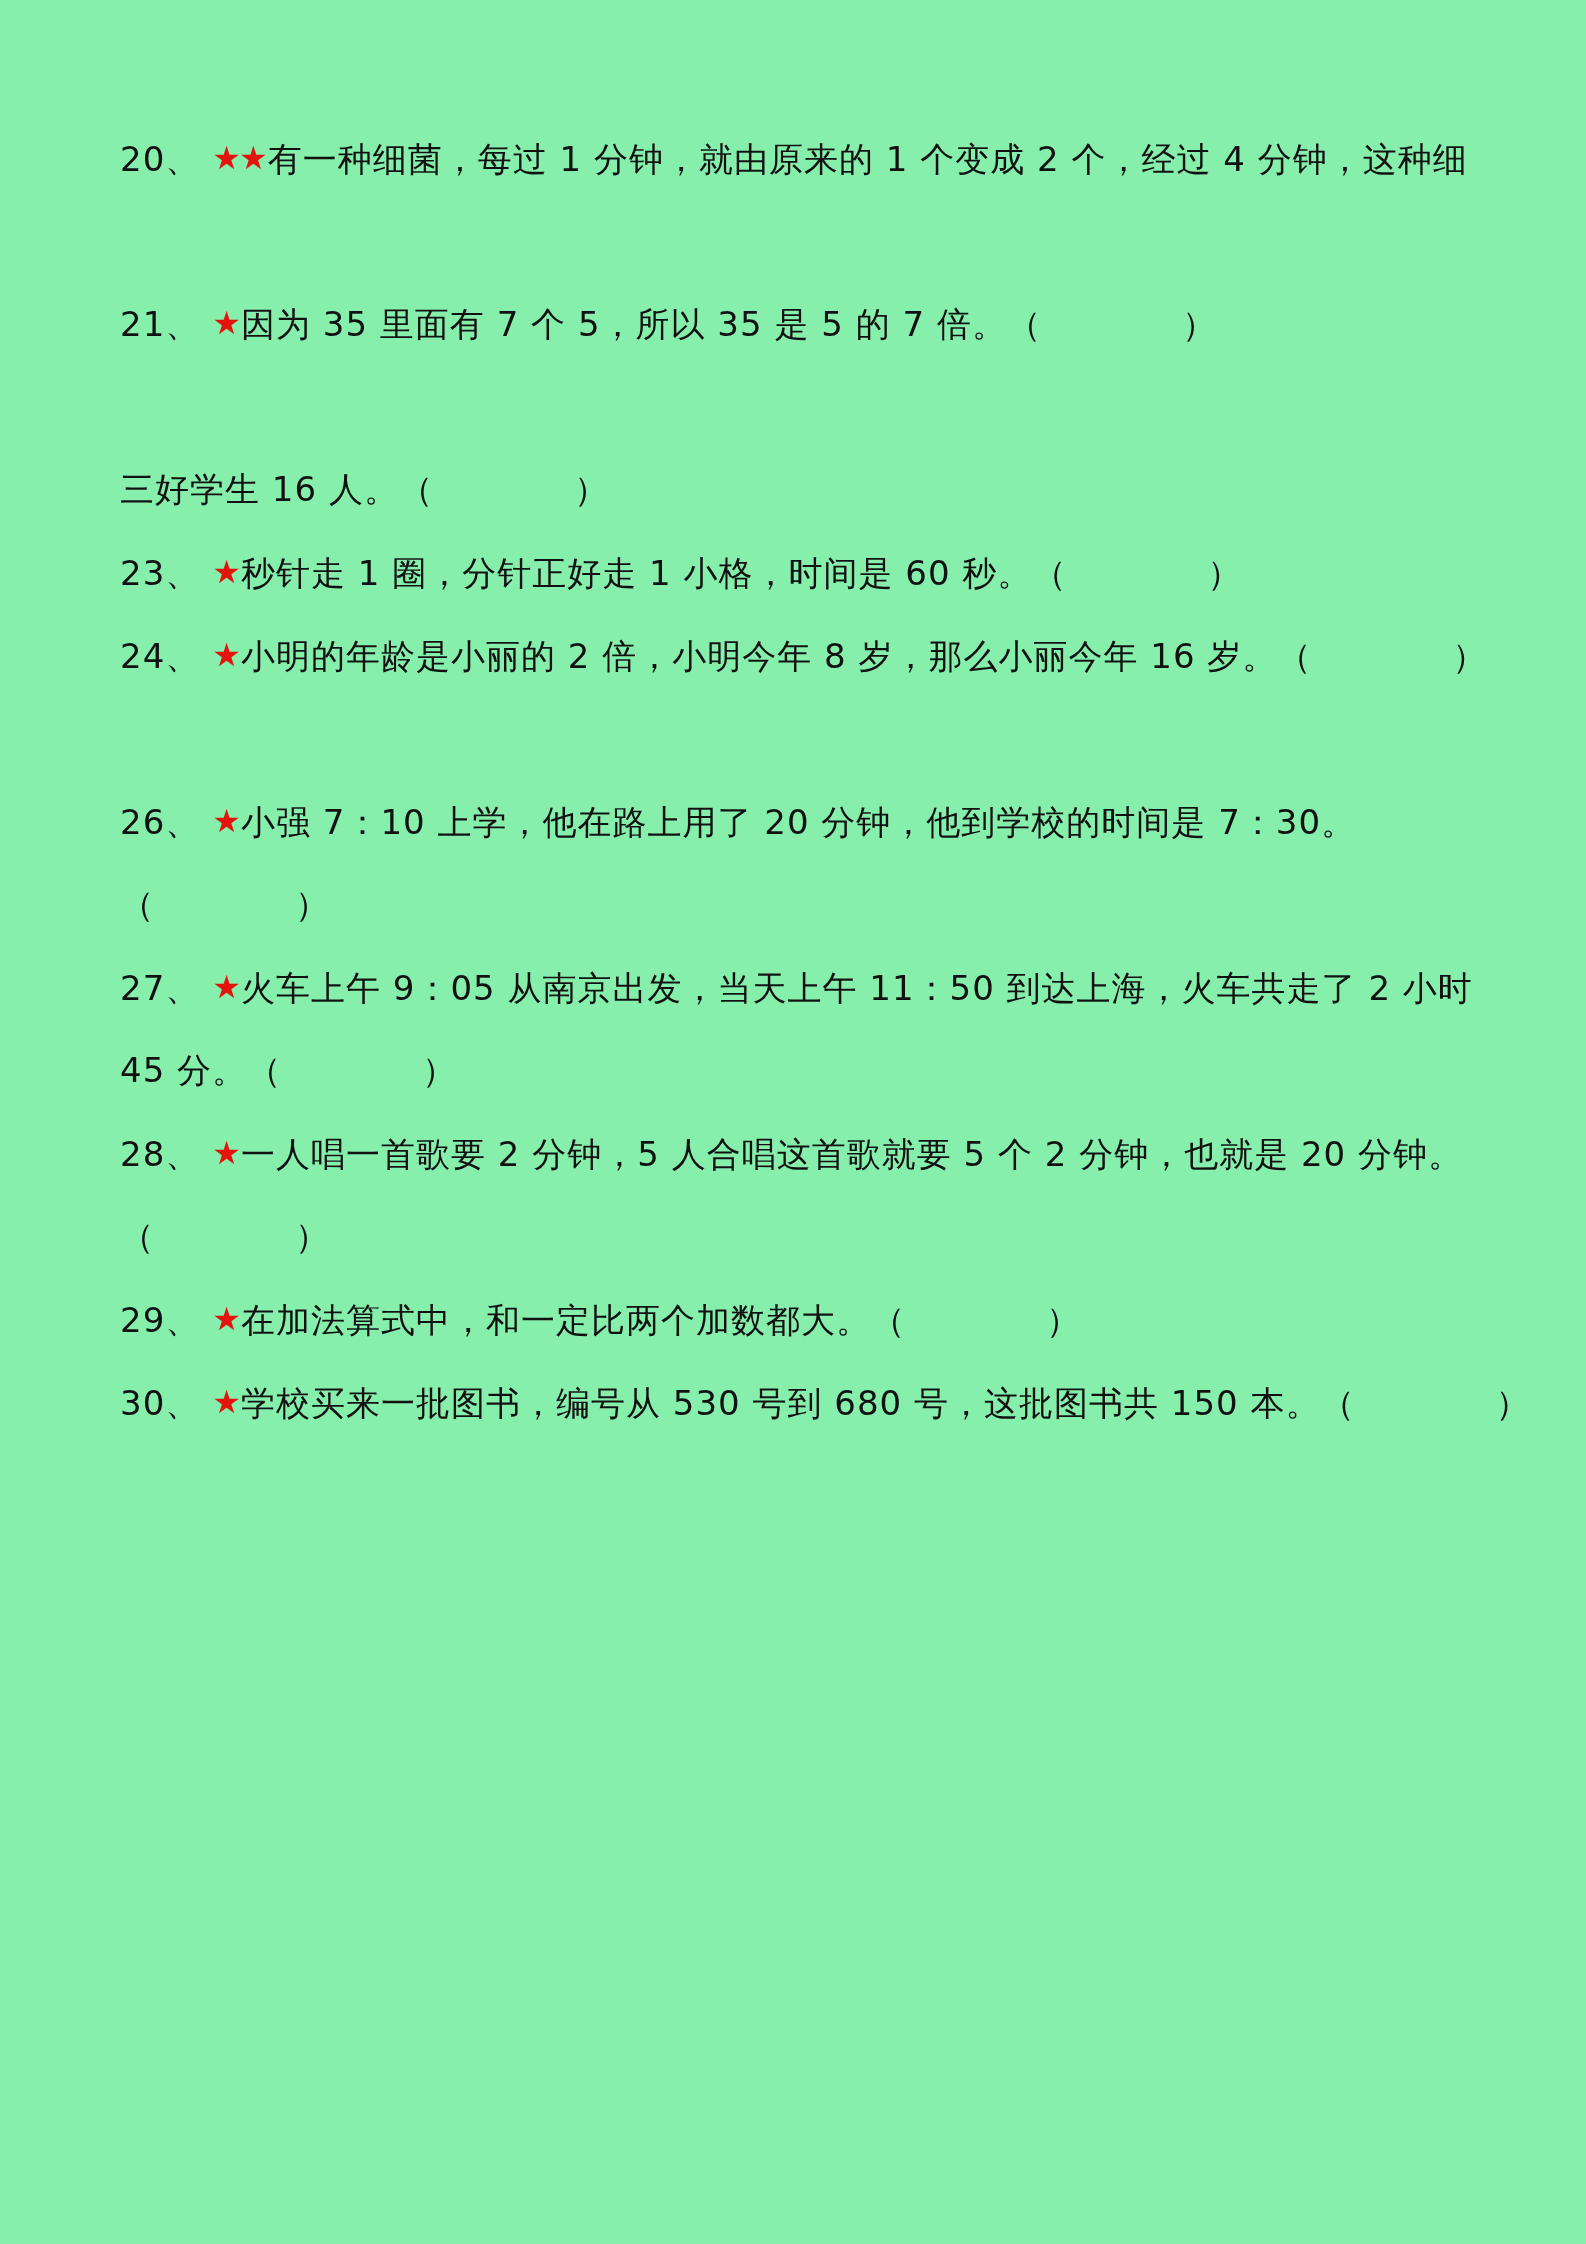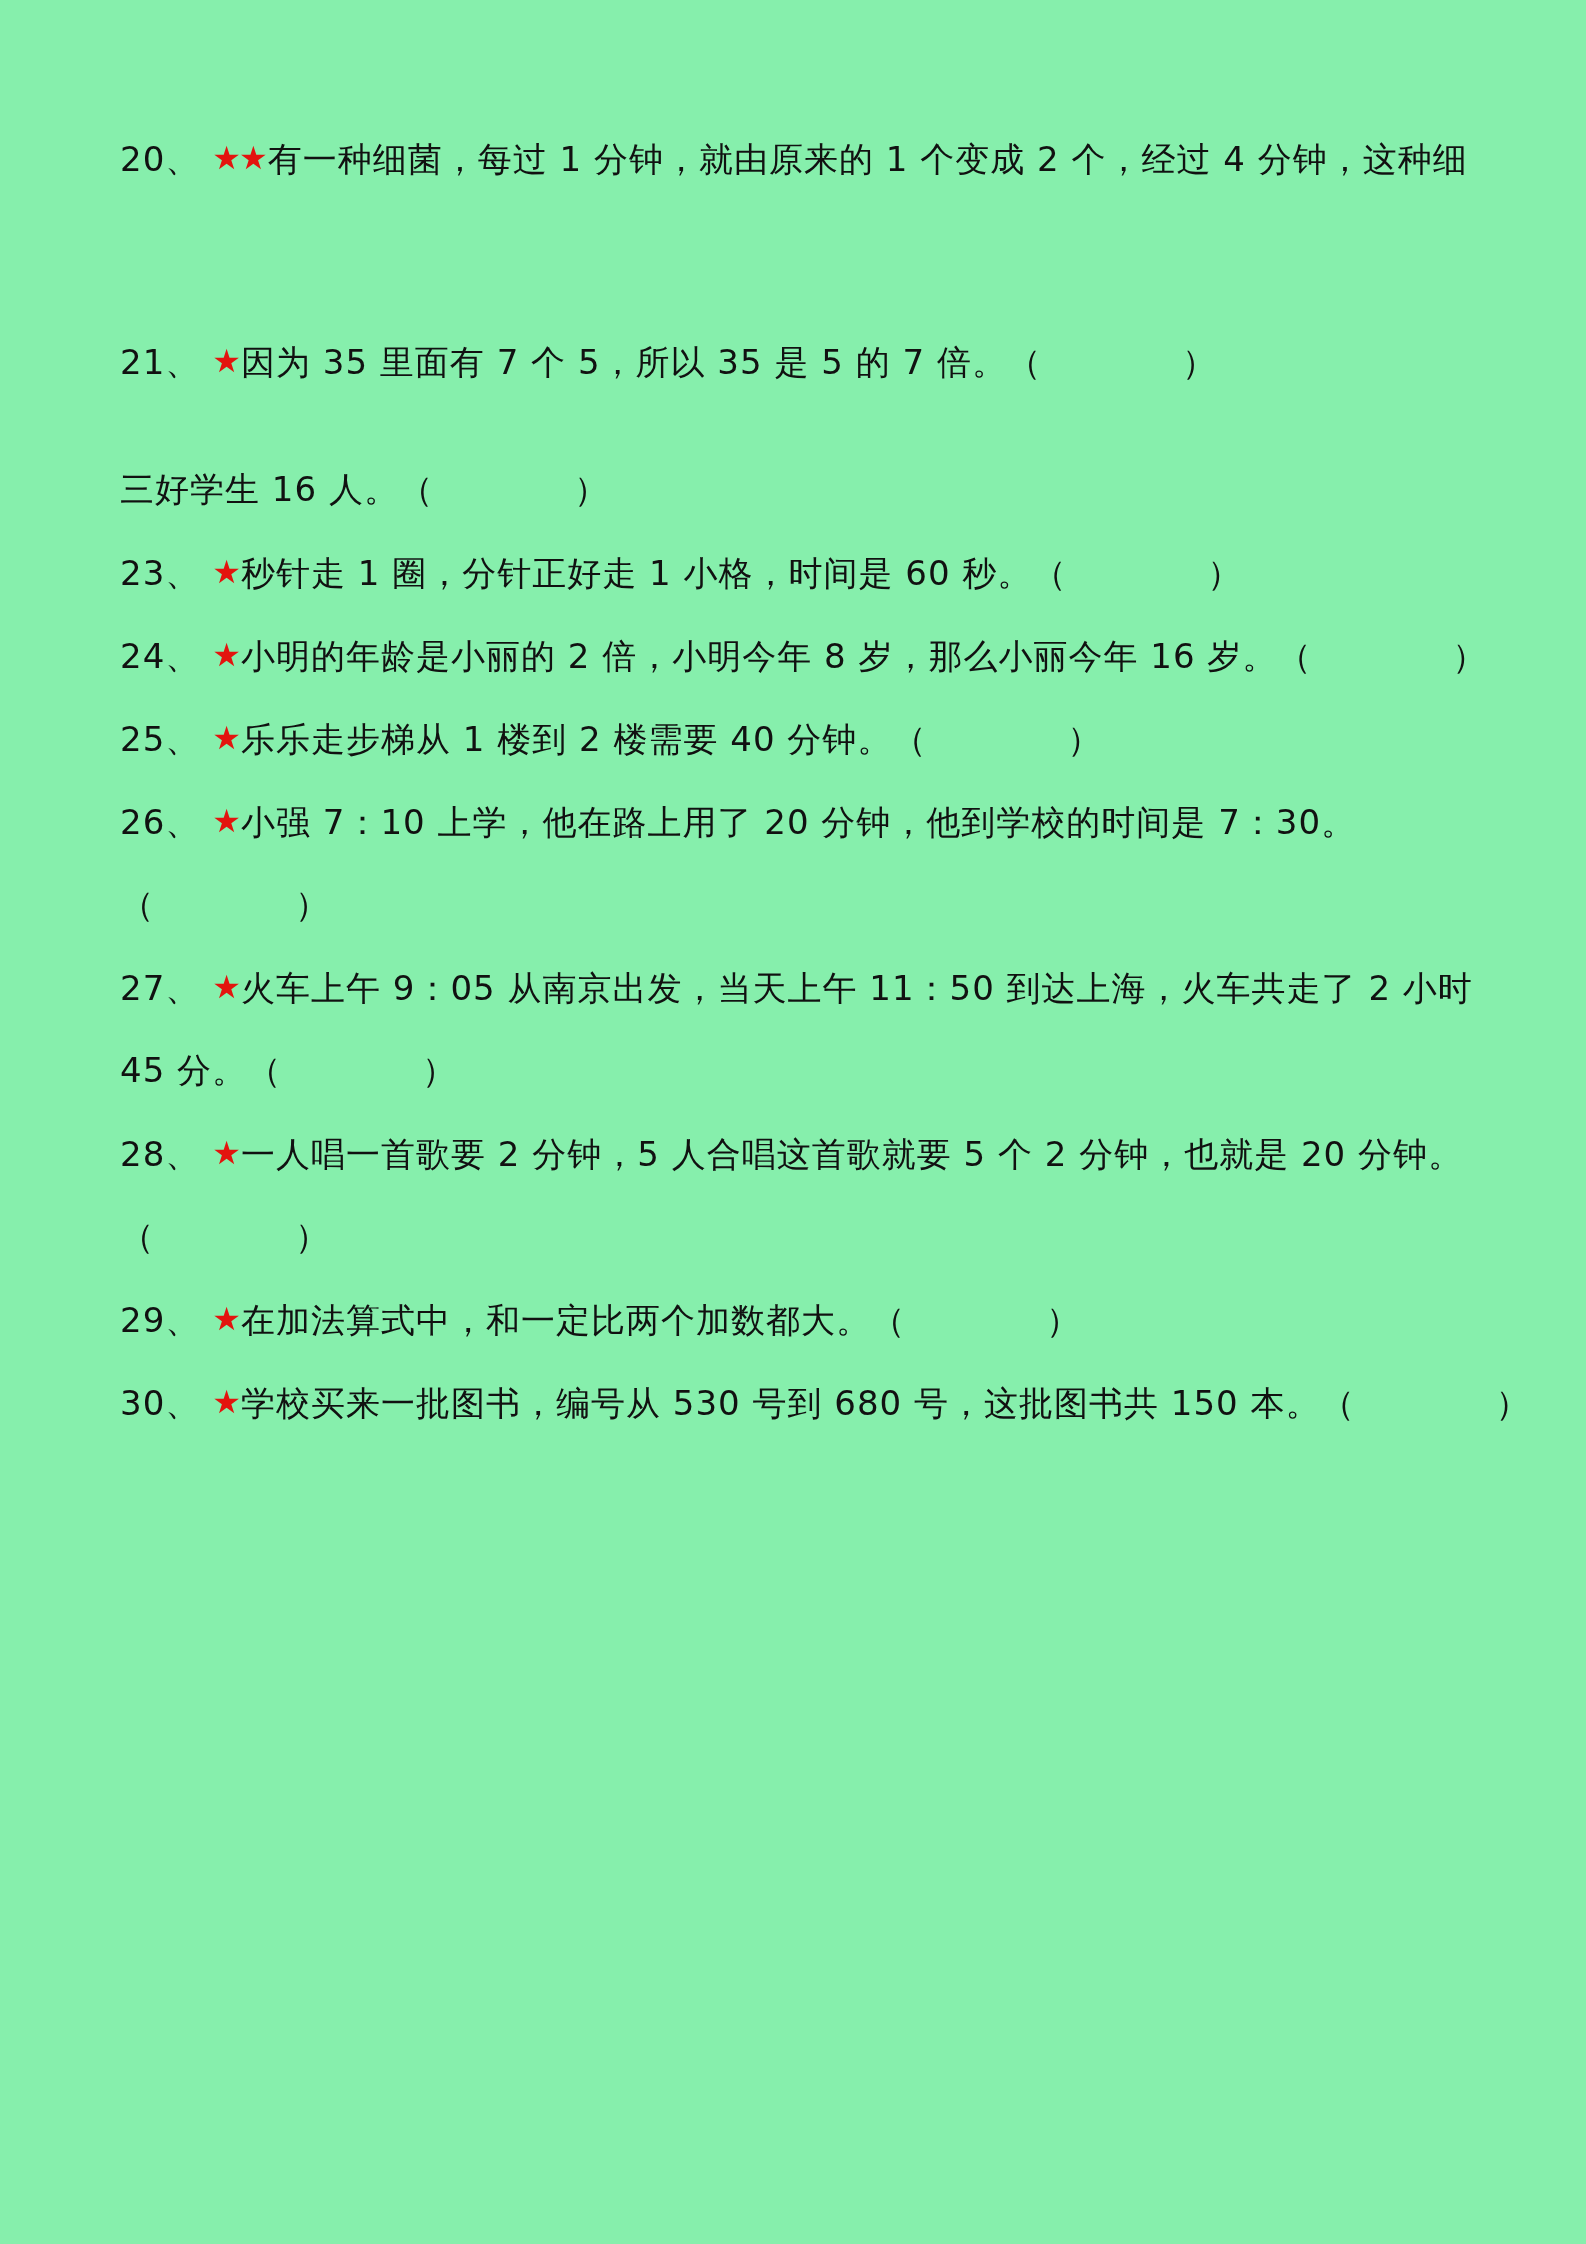--- a/index.html
+++ b/index.html
@@ -46,39 +46,36 @@
   </style>
 </head>
 <body>
 
 <div class="page">
 
   <div class="line" style="top:136px;">
     <span class="num">20、</span><span class="stars">★★</span><span>有一种细菌，每过 1 分钟，就由原来的 1 个变成 2 个，经过 4 分钟，这种细</span>
   </div>
 
-  <div class="line" style="top:301px;margin-top:38px;">
+  <div class="line" style="top:301px;">
     <span class="num">21、</span><span class="stars">★</span><span>因为 35 里面有 7 个 5，所以 35 是 5 的 7 倍。（　　　　）</span>
   </div>
 
   <div class="line" style="top:467px;">
     <span>三好学生 16 人。（　　　　）</span>
   </div>
 
   <div class="line" style="top:550px;">
     <span class="num">23、</span><span class="stars">★</span><span>秒针走 1 圈，分针正好走 1 小格，时间是 60 秒。（　　　　）</span>
   </div>
 
   <div class="line" style="top:633px;">
     <span class="num">24、</span><span class="stars">★</span><span>小明的年龄是小丽的 2 倍，小明今年 8 岁，那么小丽今年 16 岁。（　　　　）</span>
   </div>
 
-  <div class="line" style="top:716px;">
-    <span class="num">25、</span><span class="stars">★</span><span>乐乐走步梯从 1 楼到 2 楼需要 40 分钟。（　　　　）</span>
-  </div>
 
   <div class="line" style="top:799px;">
     <span class="num">26、</span><span class="stars">★</span><span>小强 7：10 上学，他在路上用了 20 分钟，他到学校的时间是 7：30。</span>
   </div>
   <div class="line" style="top:882px;">
     <span>（　　　　）</span>
   </div>
 
   <div class="line" style="top:965px;">
     <span class="num">27、</span><span class="stars">★</span><span>火车上午 9：05 从南京出发，当天上午 11：50 到达上海，火车共走了 2 小时</span>

